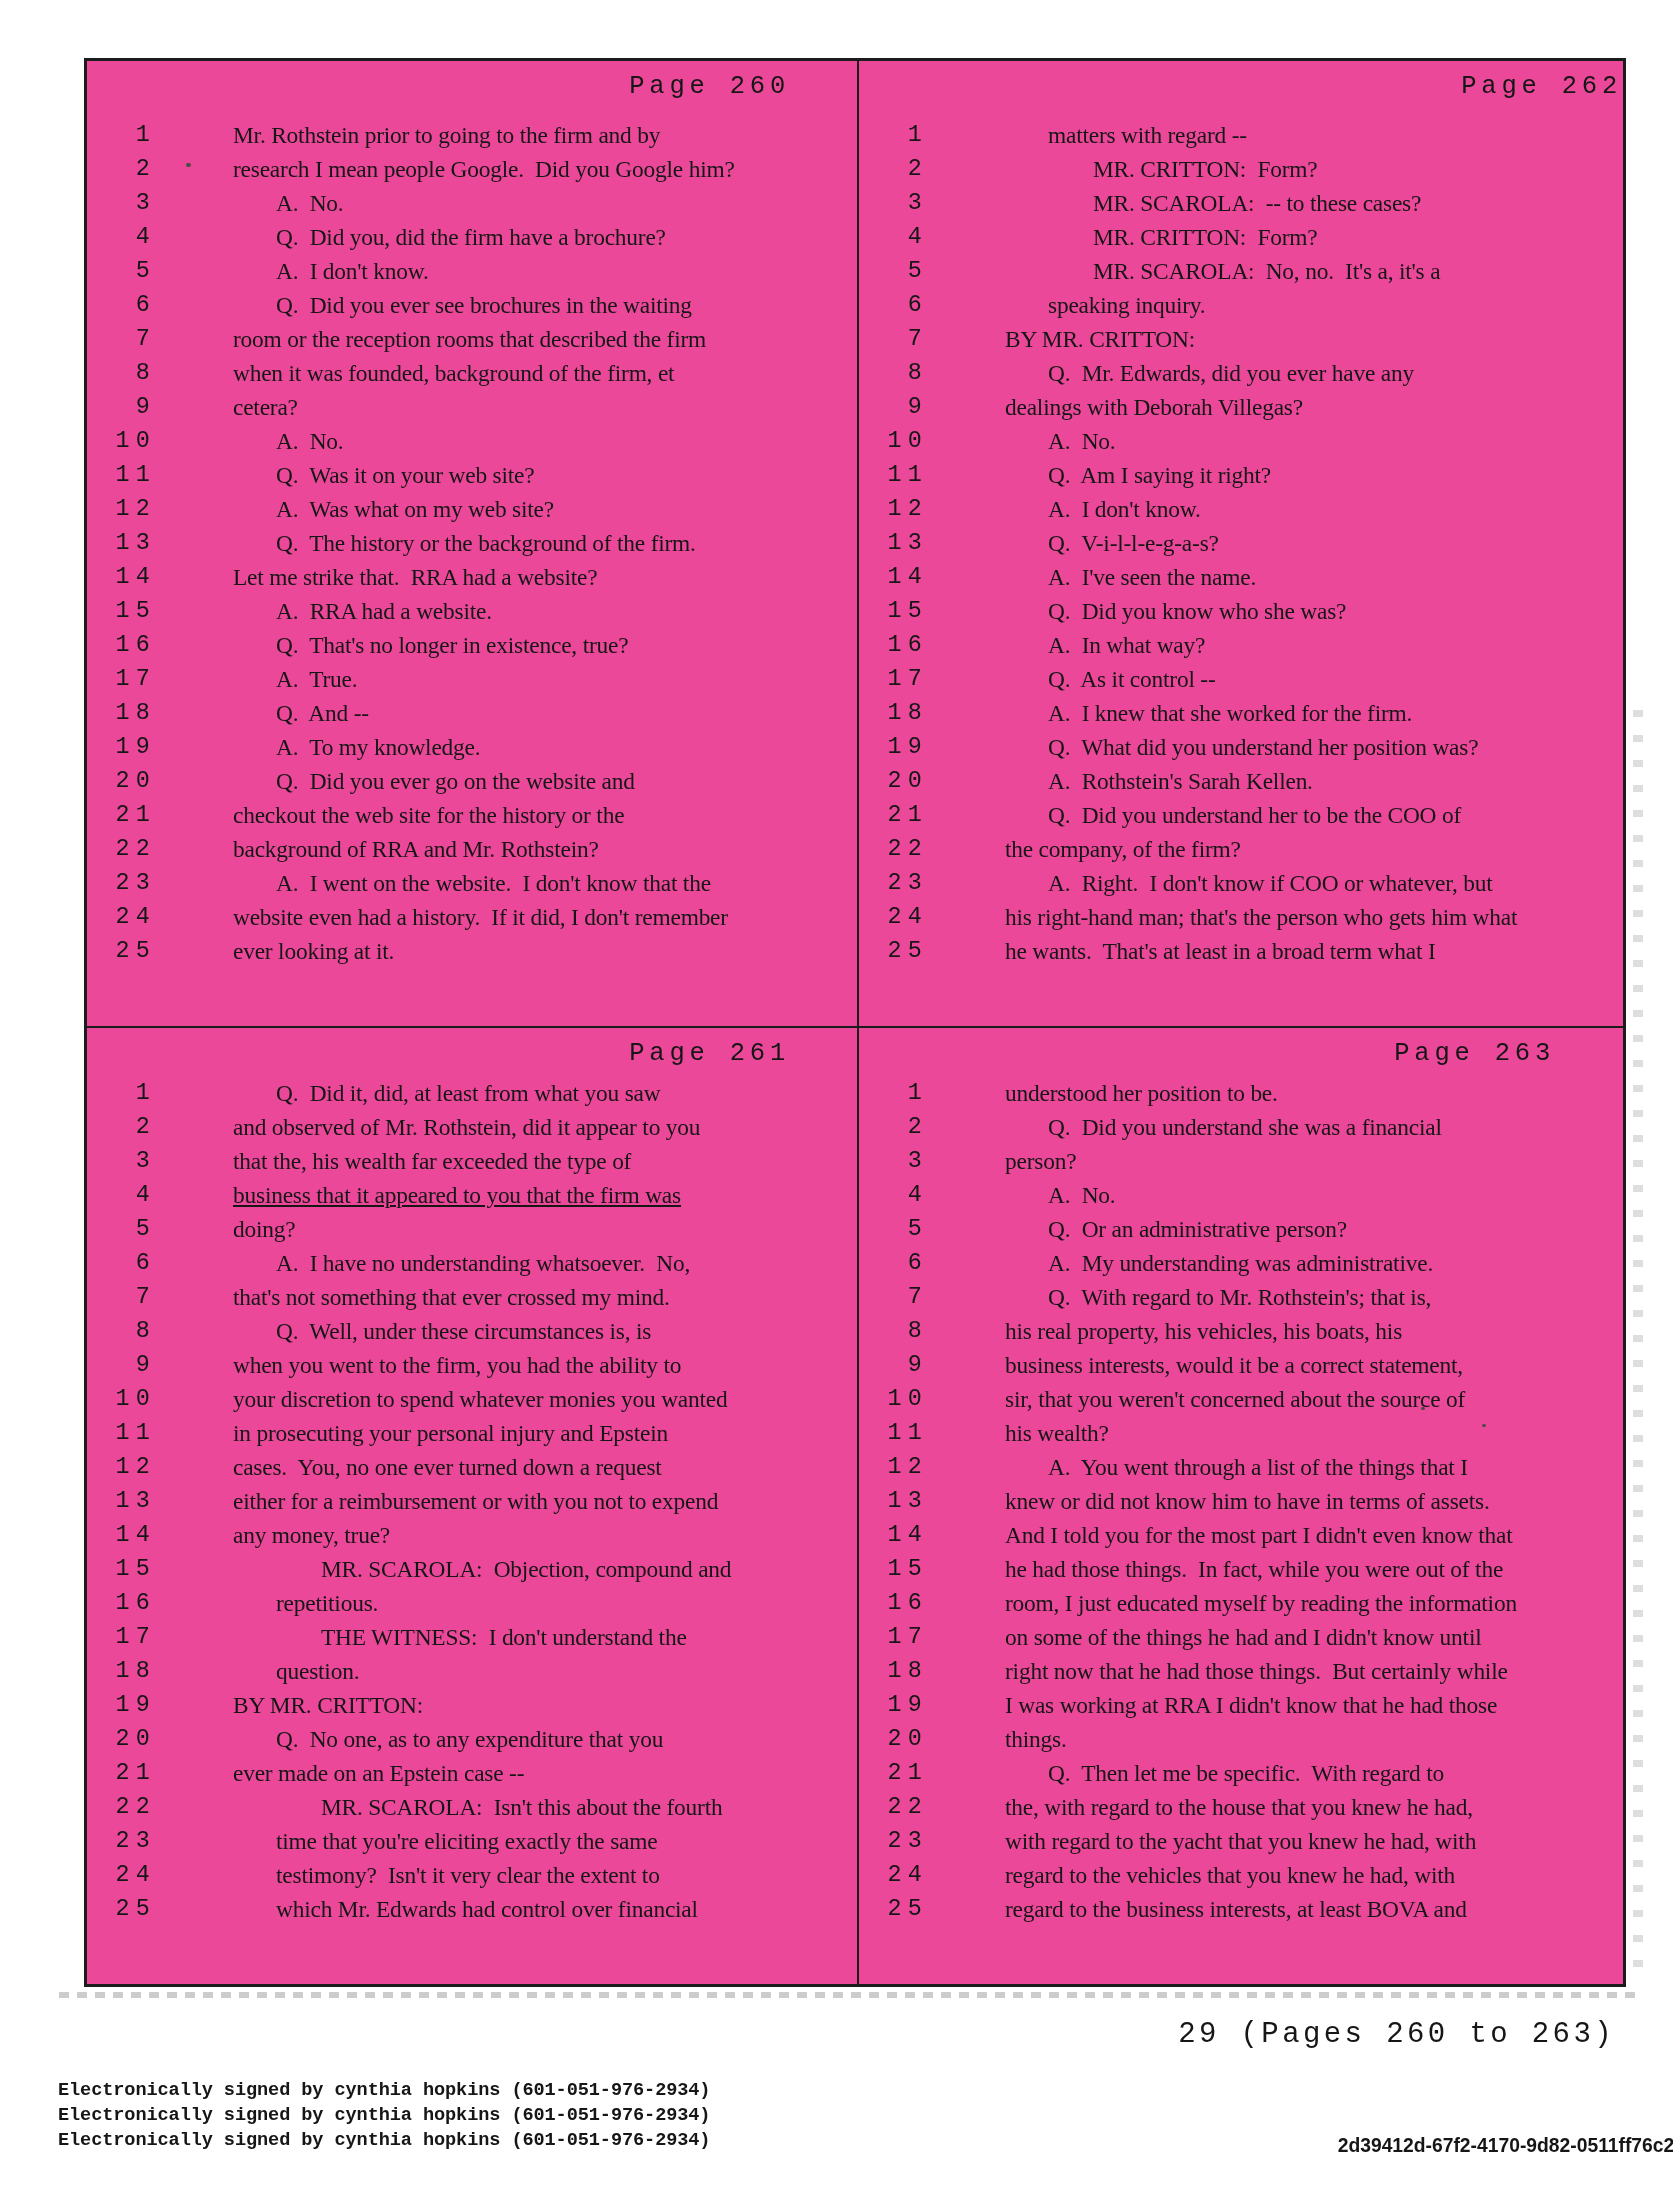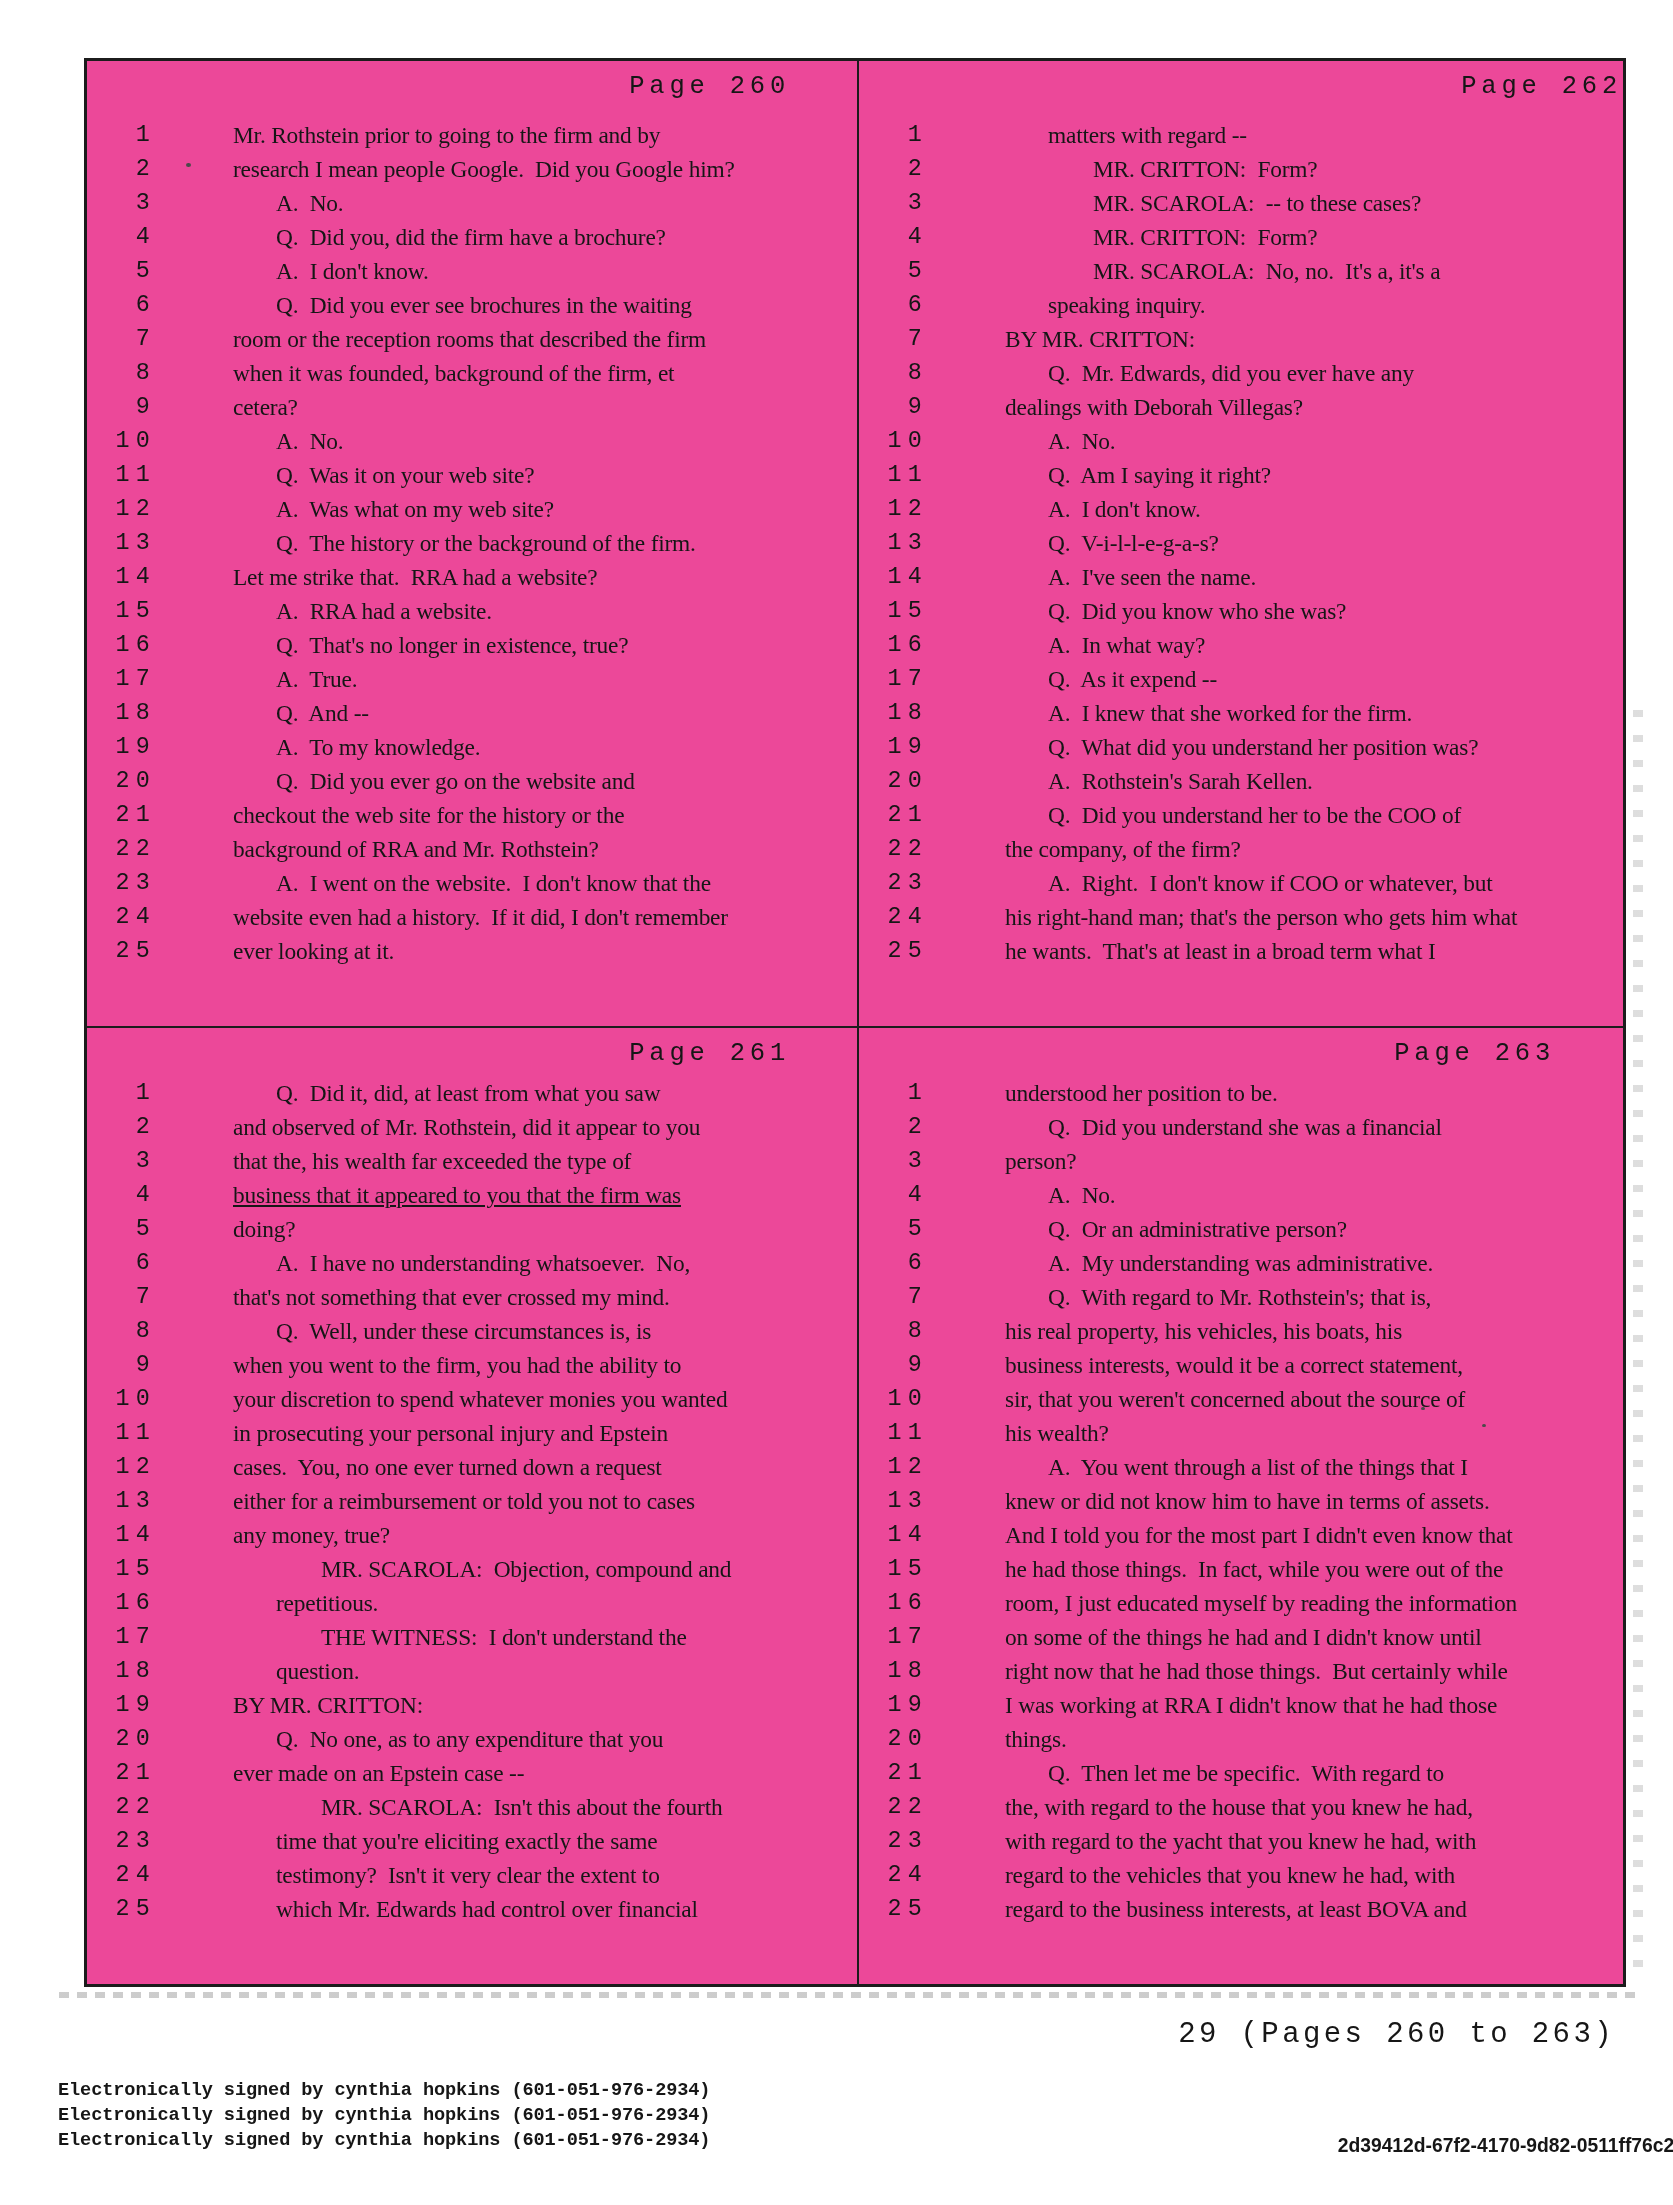--- a/index.html
+++ b/index.html
@@ -235,21 +235,21 @@
         <div class="line">
           <span class="ln">15</span>
           <span class="lt i1">Q.  Did you know who she was?</span>
         </div>
         <div class="line">
           <span class="ln">16</span>
           <span class="lt i1">A.  In what way?</span>
         </div>
         <div class="line">
           <span class="ln">17</span>
-          <span class="lt i1">Q.  As it expend --</span>
+          <span class="lt i1">Q.  As it control --</span>
         </div>
         <div class="line">
           <span class="ln">18</span>
           <span class="lt i1">A.  I knew that she worked for the firm.</span>
         </div>
         <div class="line">
           <span class="ln">19</span>
           <span class="lt i1">Q.  What did you understand her position was?</span>
         </div>
         <div class="line">
@@ -324,21 +324,21 @@
         <div class="line">
           <span class="ln">11</span>
           <span class="lt i0">in prosecuting your personal injury and Epstein</span>
         </div>
         <div class="line">
           <span class="ln">12</span>
           <span class="lt i0">cases.  You, no one ever turned down a request</span>
         </div>
         <div class="line">
           <span class="ln">13</span>
-          <span class="lt i0">either for a reimbursement or told you not to cases</span>
+          <span class="lt i0">either for a reimbursement or with you not to expend</span>
         </div>
         <div class="line">
           <span class="ln">14</span>
           <span class="lt i0">any money, true?</span>
         </div>
         <div class="line">
           <span class="ln">15</span>
           <span class="lt i2">MR. SCAROLA:  Objection, compound and</span>
         </div>
         <div class="line">

